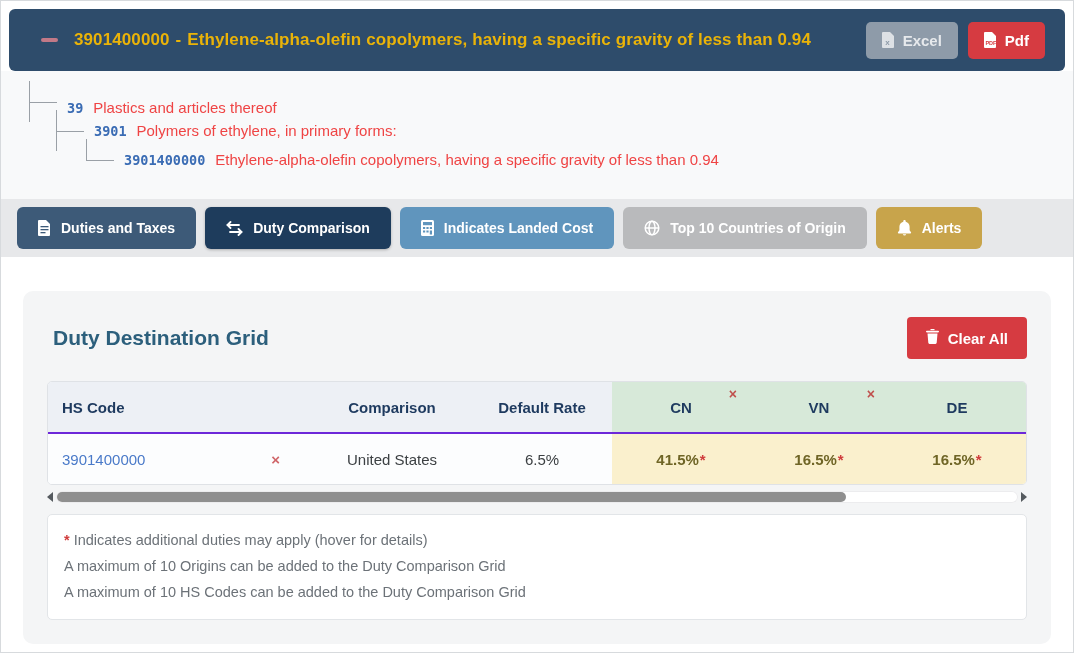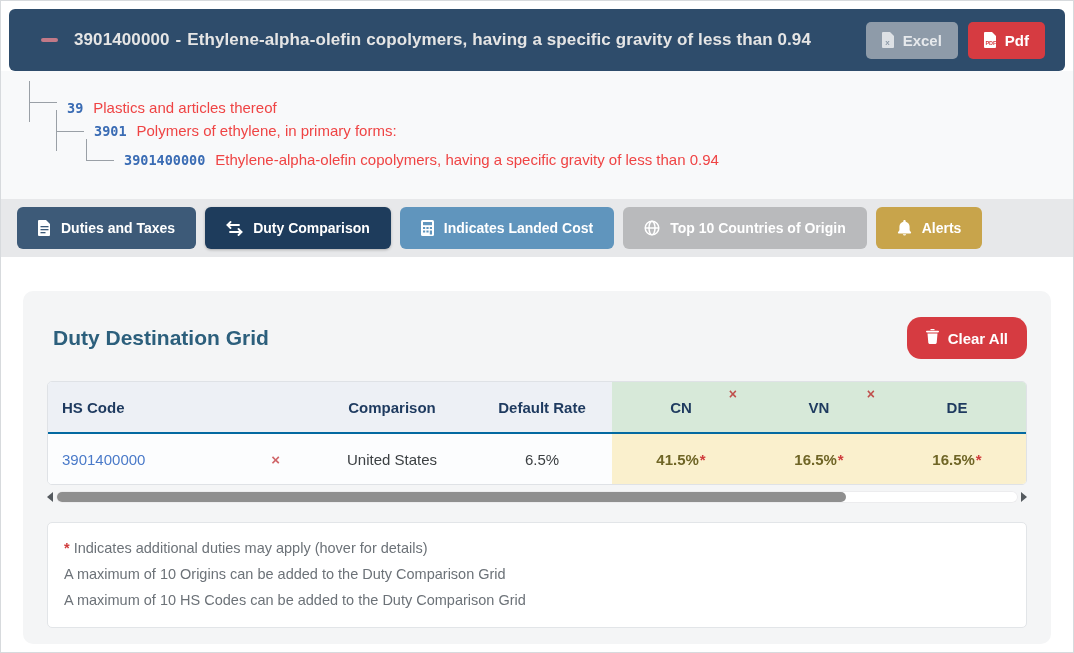--- a/index.html
+++ b/index.html
@@ -9,21 +9,21 @@
     width:1074px; height:653px; background:#ffffff;
     border:1px solid #d7dadd; overflow:hidden; position:relative;
   }
 
   
   .header-bar {
     margin:8px 8px 0 8px; height:62px; background:#2e4c6b; border-radius:6px;
     display:flex; align-items:center; padding:0 20px;
   }
   .collapse-icon { width:17px; height:4px; background:#c27987; border-radius:2px; margin:0 16px 0 12px; flex:0 0 auto; cursor:pointer; }
-  .header-title { color:#e5e5e5; font-size:17px; font-weight:600; letter-spacing:.1px; white-space:nowrap; }
+  .header-title { color:#eab308; font-size:17px; font-weight:600; letter-spacing:.1px; white-space:nowrap; }
   .header-title .code { font-weight:800; }
   .header-title .sep { margin:0 6px; font-weight:600; }
   .header-actions { margin-left:auto; display:flex; gap:10px; }
   .hbtn {
     display:flex; align-items:center; gap:8px; border:none; border-radius:5px;
     padding:0 16px; height:37px; font-size:15px; font-weight:600; cursor:pointer;
     font-family:"Liberation Sans", sans-serif;
   }
   .hbtn svg { display:block; }
   .btn-excel { background:#8e9ba9; color:rgba(255,255,255,.78); }
@@ -54,28 +54,28 @@
   .tab-1 { background:#1e3c5c; box-shadow:0 1px 3px rgba(0,0,0,.25); }
   .tab-2 { background:#6095bd; }
   .tab-3 { background:#b9babc; cursor:default; }
   .tab-4 { background:#c8a44b; }
 
   
   .panel { margin:34px 22px 0 22px; background:#f4f5f6; border-radius:10px; padding:26px 24px 24px 24px; height:353px; }
   .panel-head { display:flex; align-items:center; justify-content:space-between; }
   .panel-title { color:#2c5f7c; font-size:21px; font-weight:600; padding-left:6px; }
   .btn-clear {
-    background:#d63b41; color:#ffffff; border:none; border-radius:14px; height:42px;
+    background:#d63b41; color:#ffffff; border:none; border-radius:4px; height:42px;
     padding:0 19px; font-size:15px; font-weight:700; display:flex; align-items:center; gap:9px;
     cursor:pointer; font-family:"Liberation Sans", sans-serif;
   }
 
   
   .grid-wrap { margin-top:22px; border:1px solid #dfe2e6; border-radius:5px; overflow:hidden; background:#fff; }
-  .g-head { display:flex; height:52px; background:#edf0f5; border-bottom:2px solid #0369a1; }
+  .g-head { display:flex; height:52px; background:#edf0f5; border-bottom:2px solid #6d28d9; }
   .g-row  { display:flex; height:50px; background:#fcfdfe; }
   .gc { display:flex; align-items:center; font-size:15px; }
   .c-hs   { width:264px; padding-left:14px; }
   .c-dest { width:160px; justify-content:center; }
   .c-rate { width:140px; justify-content:center; }
   .c-org  { flex:1; justify-content:center; position:relative; }
   .g-head .gc { color:#1e3a5f; font-weight:600; }
   .g-head .c-org { background:#d7e9d9; }
   .g-row  .c-org { background:#faf0cd; }
   .org-x { position:absolute; top:5px; right:13px; color:#c0504d; font-weight:700; font-size:14px; line-height:1; cursor:pointer; }
@@ -87,21 +87,21 @@
 
   
   .hscroll { margin-top:5px; display:flex; align-items:center; gap:3px; height:14px; }
   .sb-arrow { width:0; height:0; border-top:5px solid transparent; border-bottom:5px solid transparent; cursor:pointer; }
   .sb-left  { border-right:6px solid #555a5f; }
   .sb-right { border-left:6px solid #555a5f; }
   .sb-track { flex:1; height:12px; background:#ffffff; border-radius:6px; position:relative; box-shadow:inset 0 0 0 1px #ececee; }
   .sb-thumb { position:absolute; left:1px; top:1px; height:10px; width:82%; background:#8f8f8f; border-radius:5px; cursor:grab; }
 
   
-  .notes { margin-top:18px; background:#ffffff; border:1px solid #e2e5e8; border-radius:5px; padding:12px 16px 14px 16px; }
+  .notes { margin-top:10px; background:#ffffff; border:1px solid #e2e5e8; border-radius:5px; padding:12px 16px 14px 16px; }
   .note-line { color:#6c7278; font-size:14.5px; line-height:26px; }
   .note-flag { color:#d03c3c; font-weight:700; margin-right:4px; }
 </style>
 </head>
 <body>
 
 <div class="page">
 
   <div class="header-bar">
     <span class="collapse-icon"></span>

